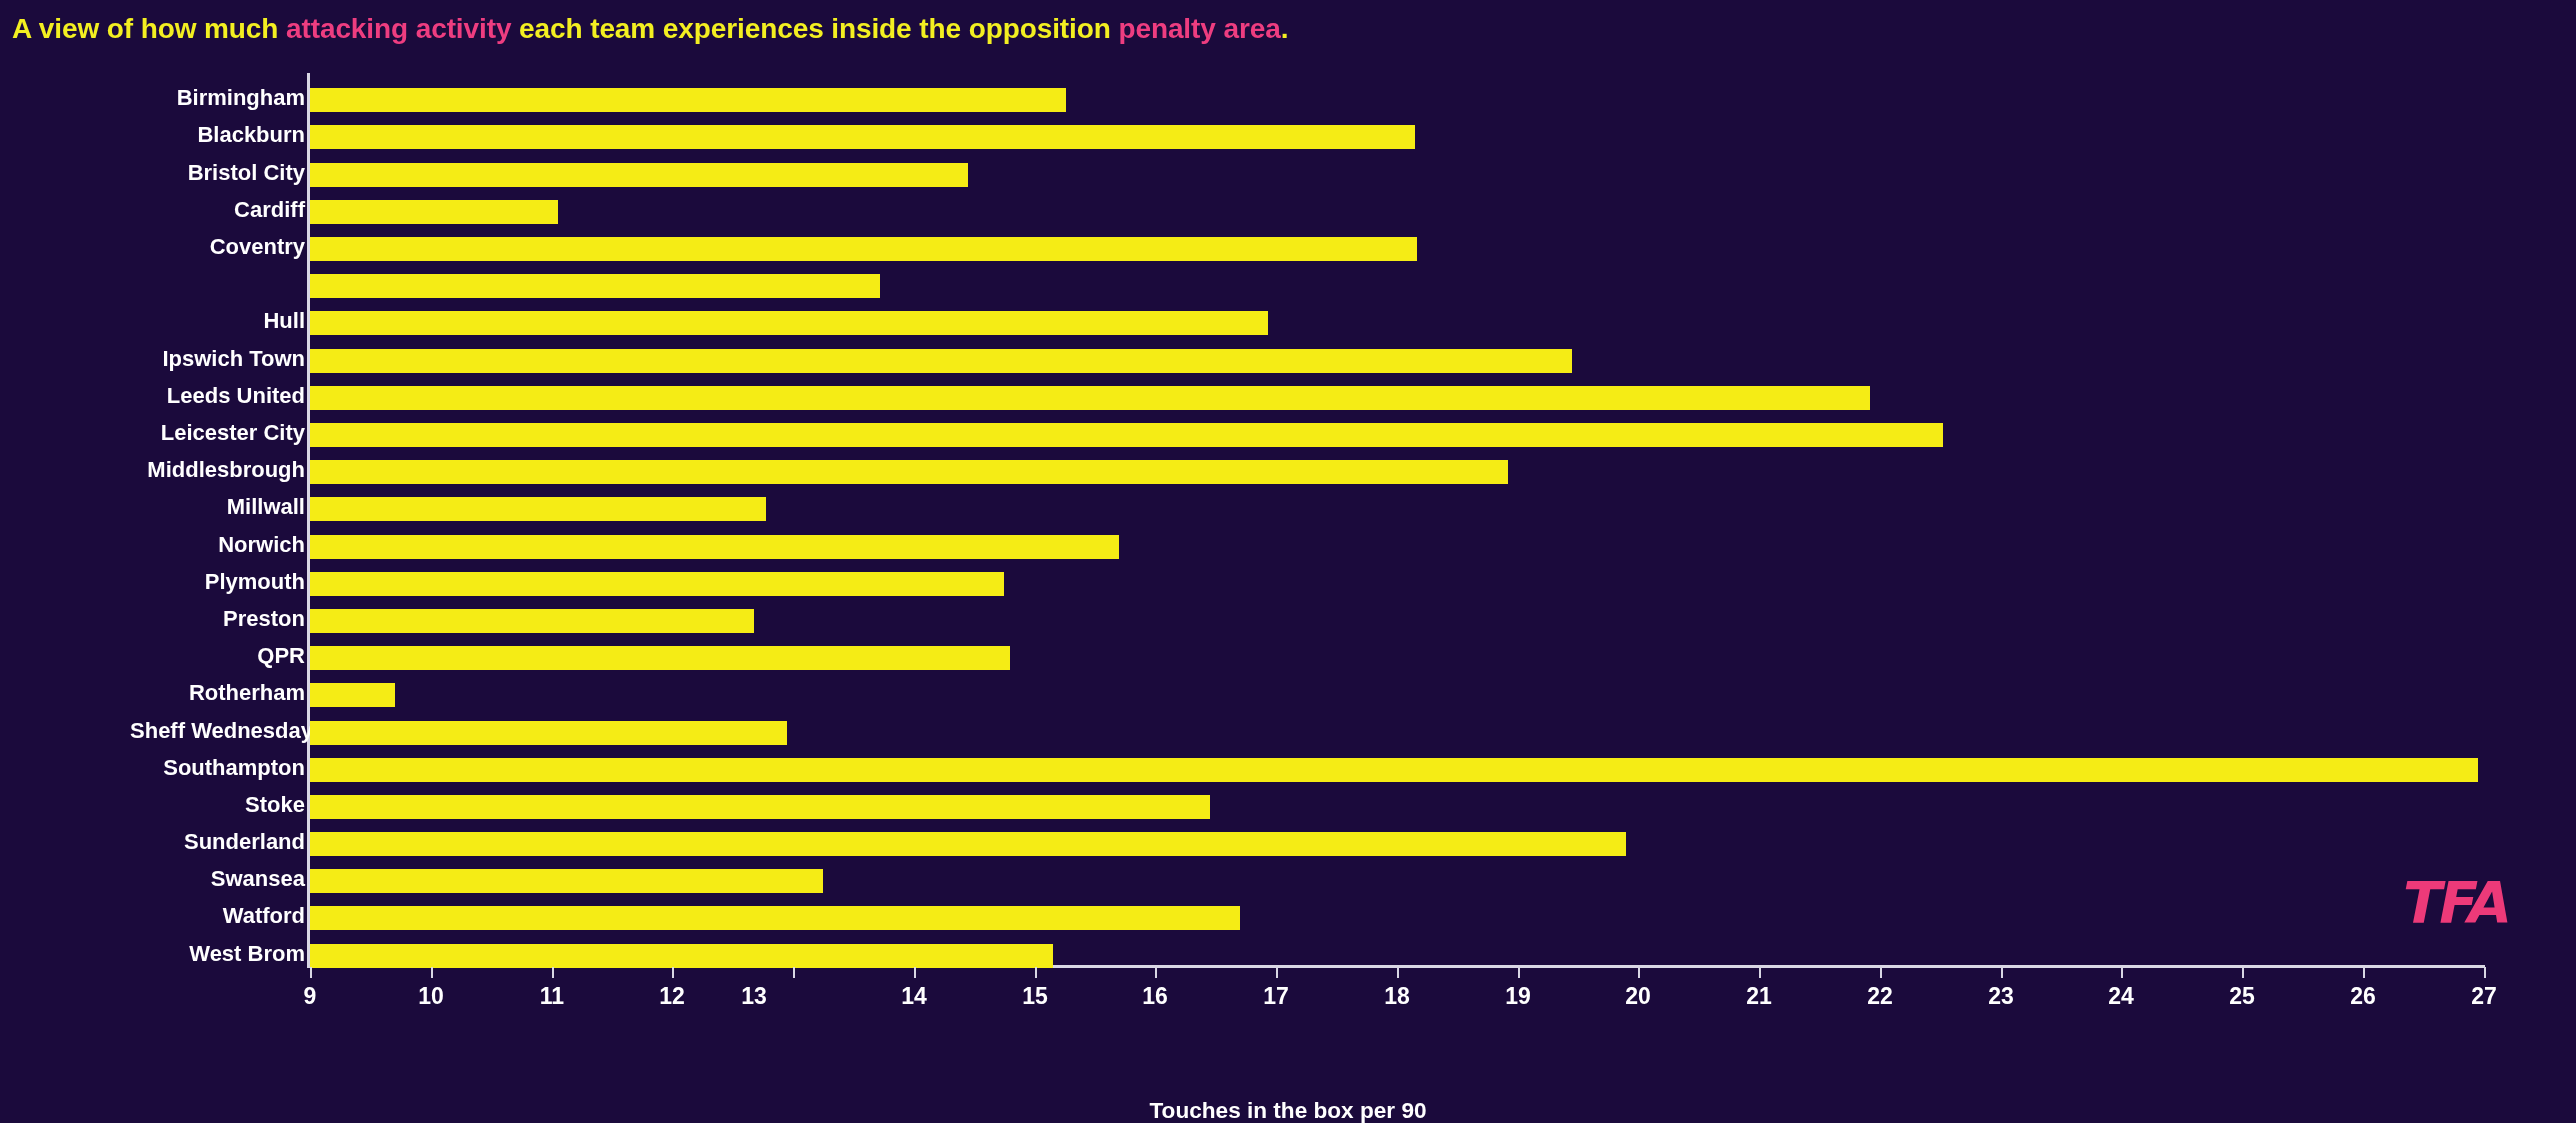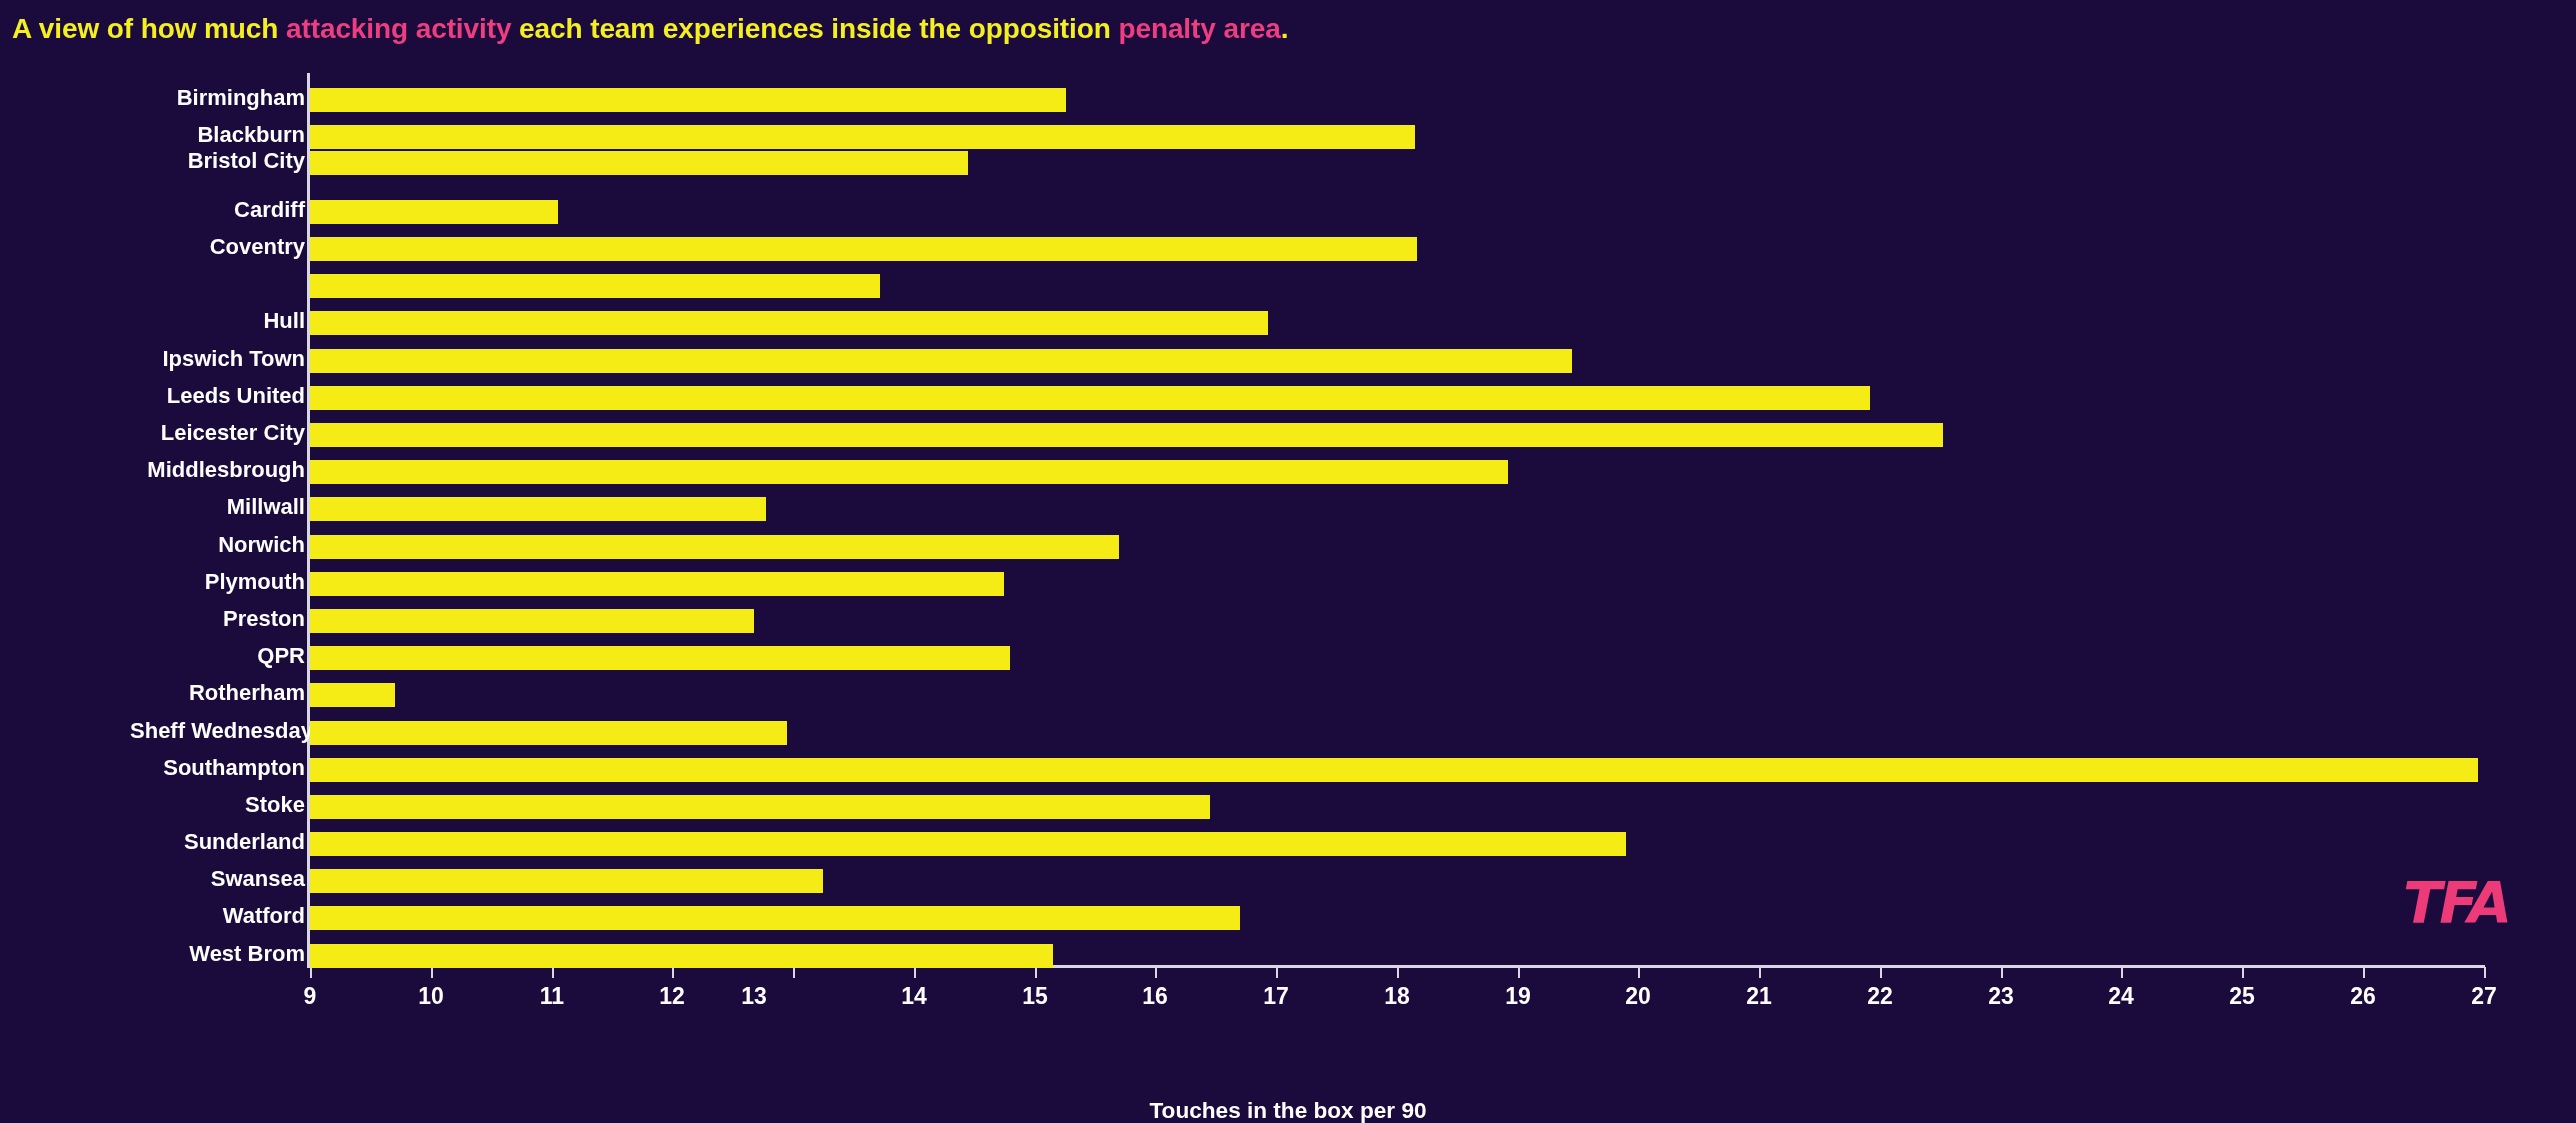--- a/index.html
+++ b/index.html
@@ -132,21 +132,21 @@
   <div id="x-axis-spine"></div>
   <div id="rows">
       <div class="row" style="top: 11.3px; width: 2576px;">
         <div class="row-label">Birmingham</div>
         <div class="bar" style="width: 756px;"></div>
       </div>
       <div class="row" style="top: 48px; width: 2576px;">
         <div class="row-label">Blackburn</div>
         <div class="bar" style="width: 1105px;"></div>
       </div>
-      <div class="row" style="top: 74px; width: 2576px;">
+      <div class="row" style="top: 86px; width: 2576px;">
         <div class="row-label">Bristol City</div>
         <div class="bar" style="width: 658px;"></div>
       </div>
       <div class="row" style="top: 123px; width: 2576px;">
         <div class="row-label">Cardiff</div>
         <div class="bar" style="width: 248px;"></div>
       </div>
       <div class="row" style="top: 160px; width: 2576px;">
         <div class="row-label">Coventry</div>
         <div class="bar" style="width: 1107px;"></div>

